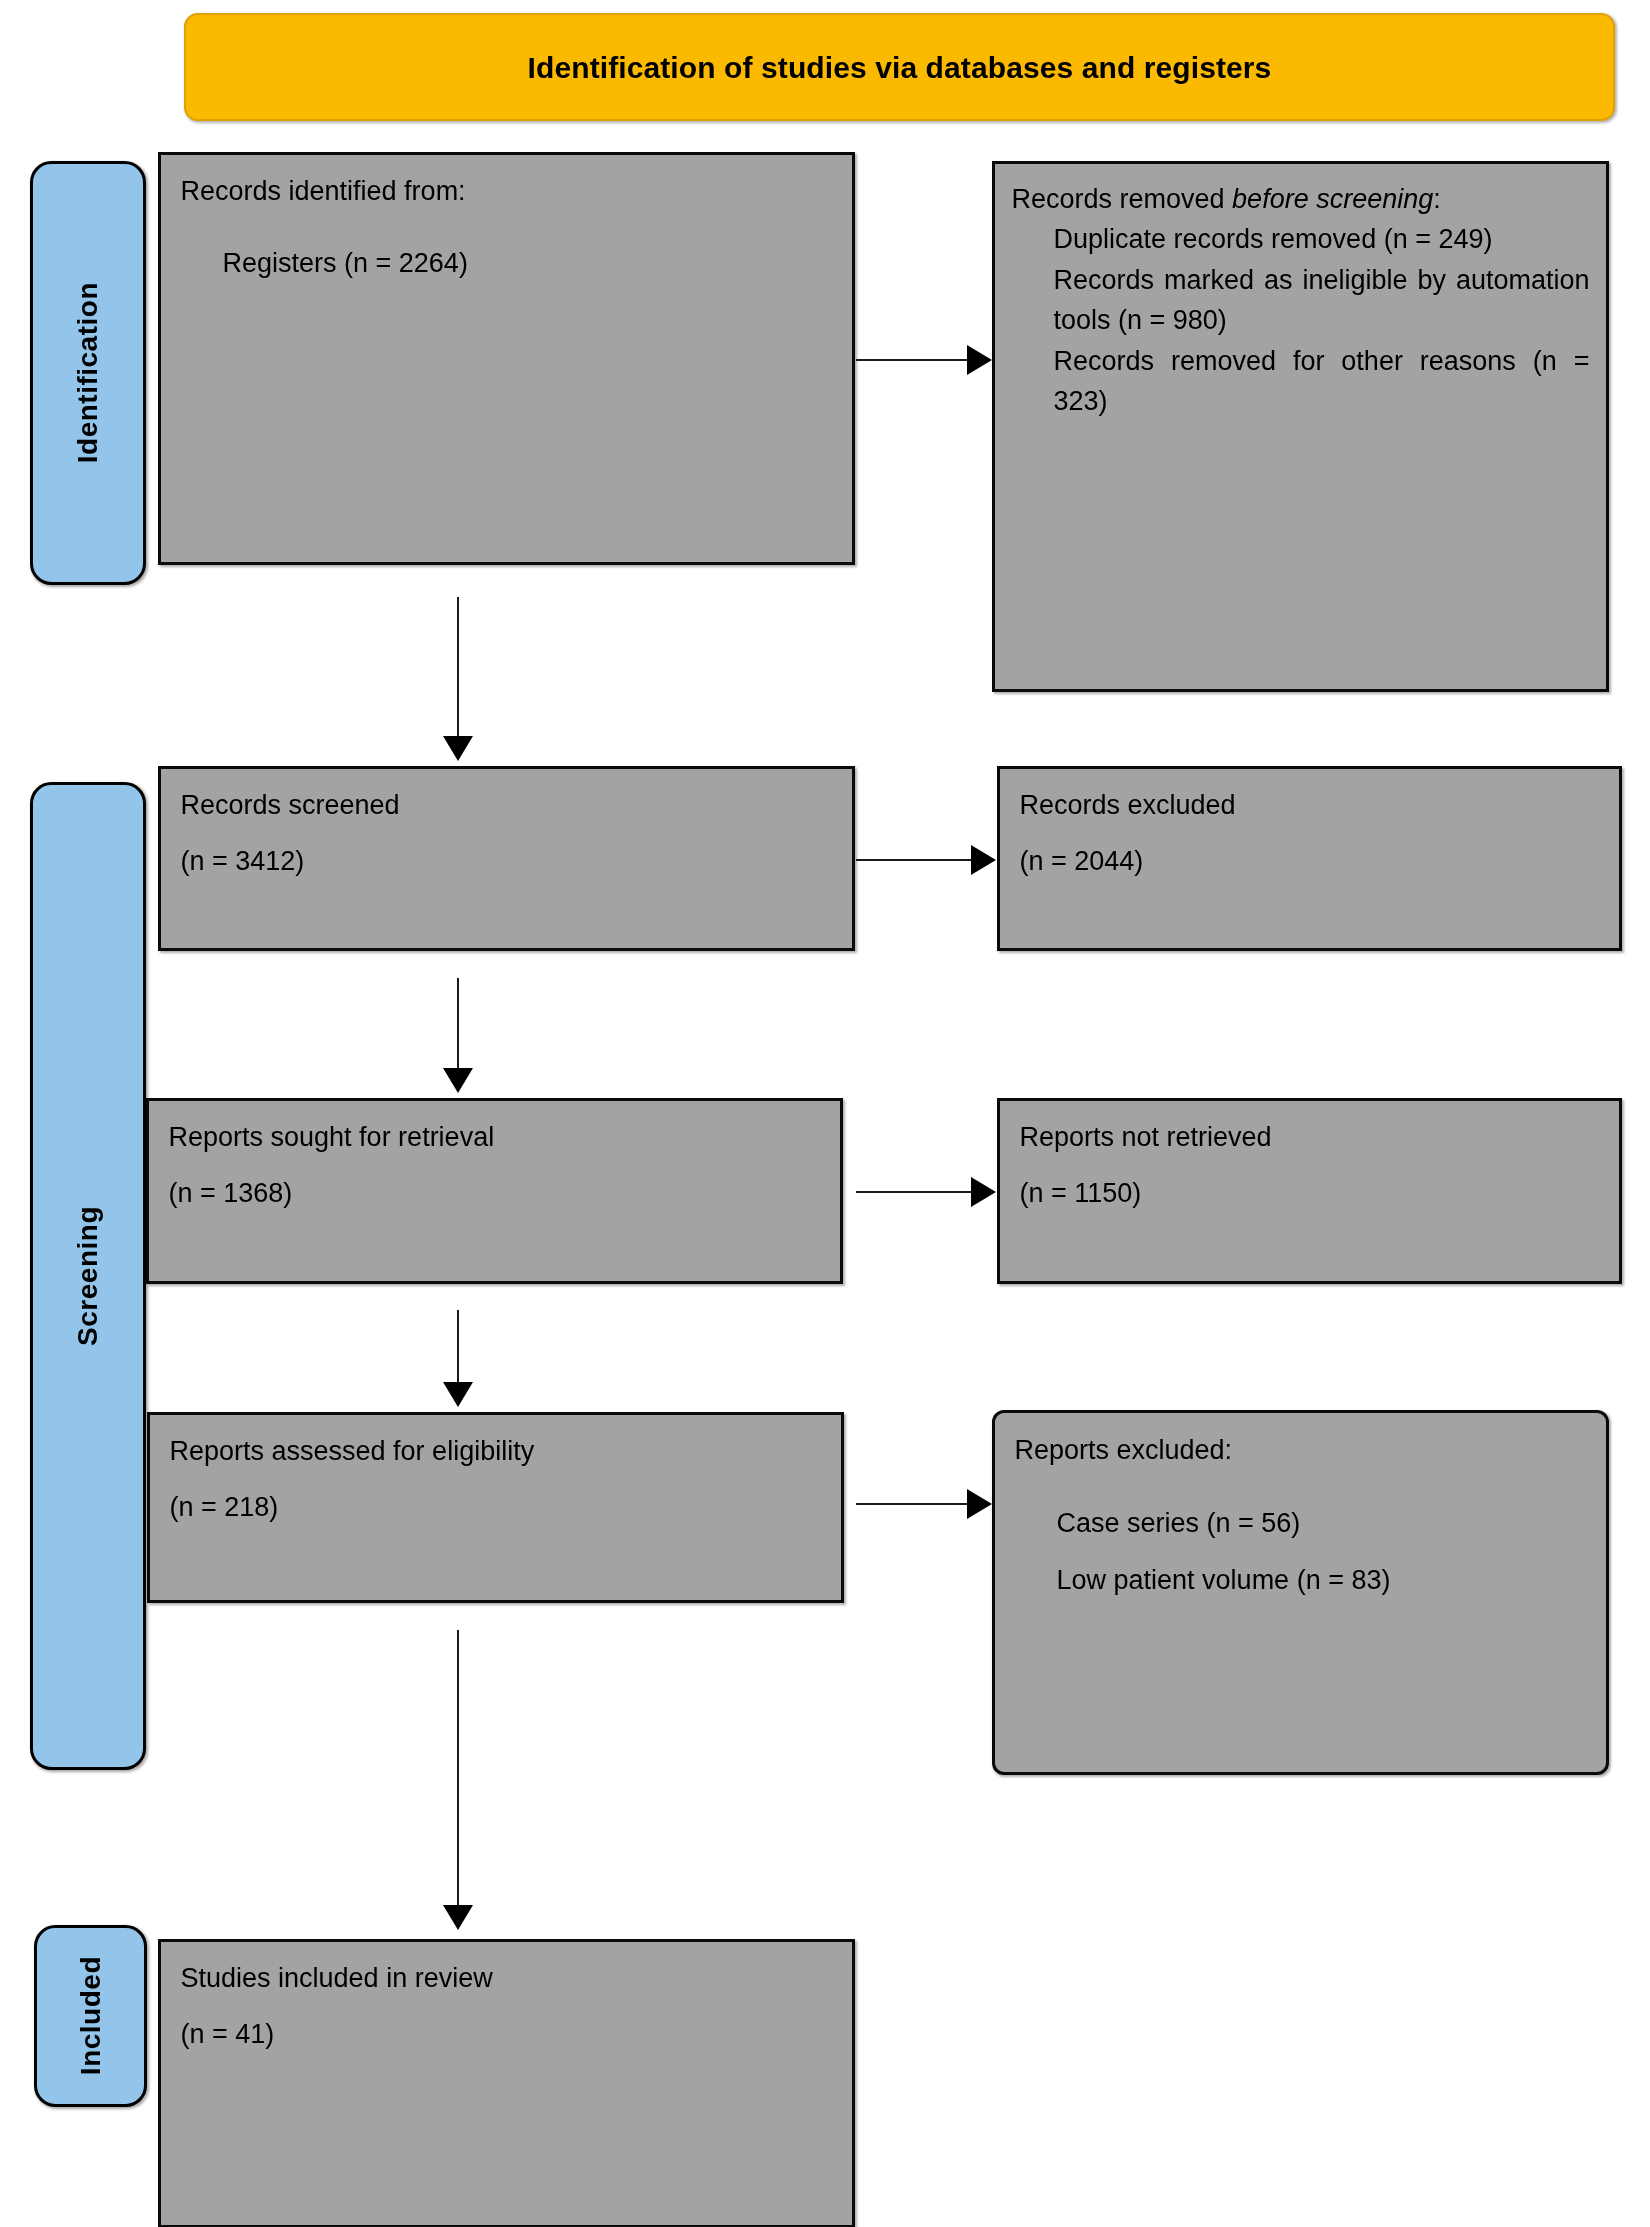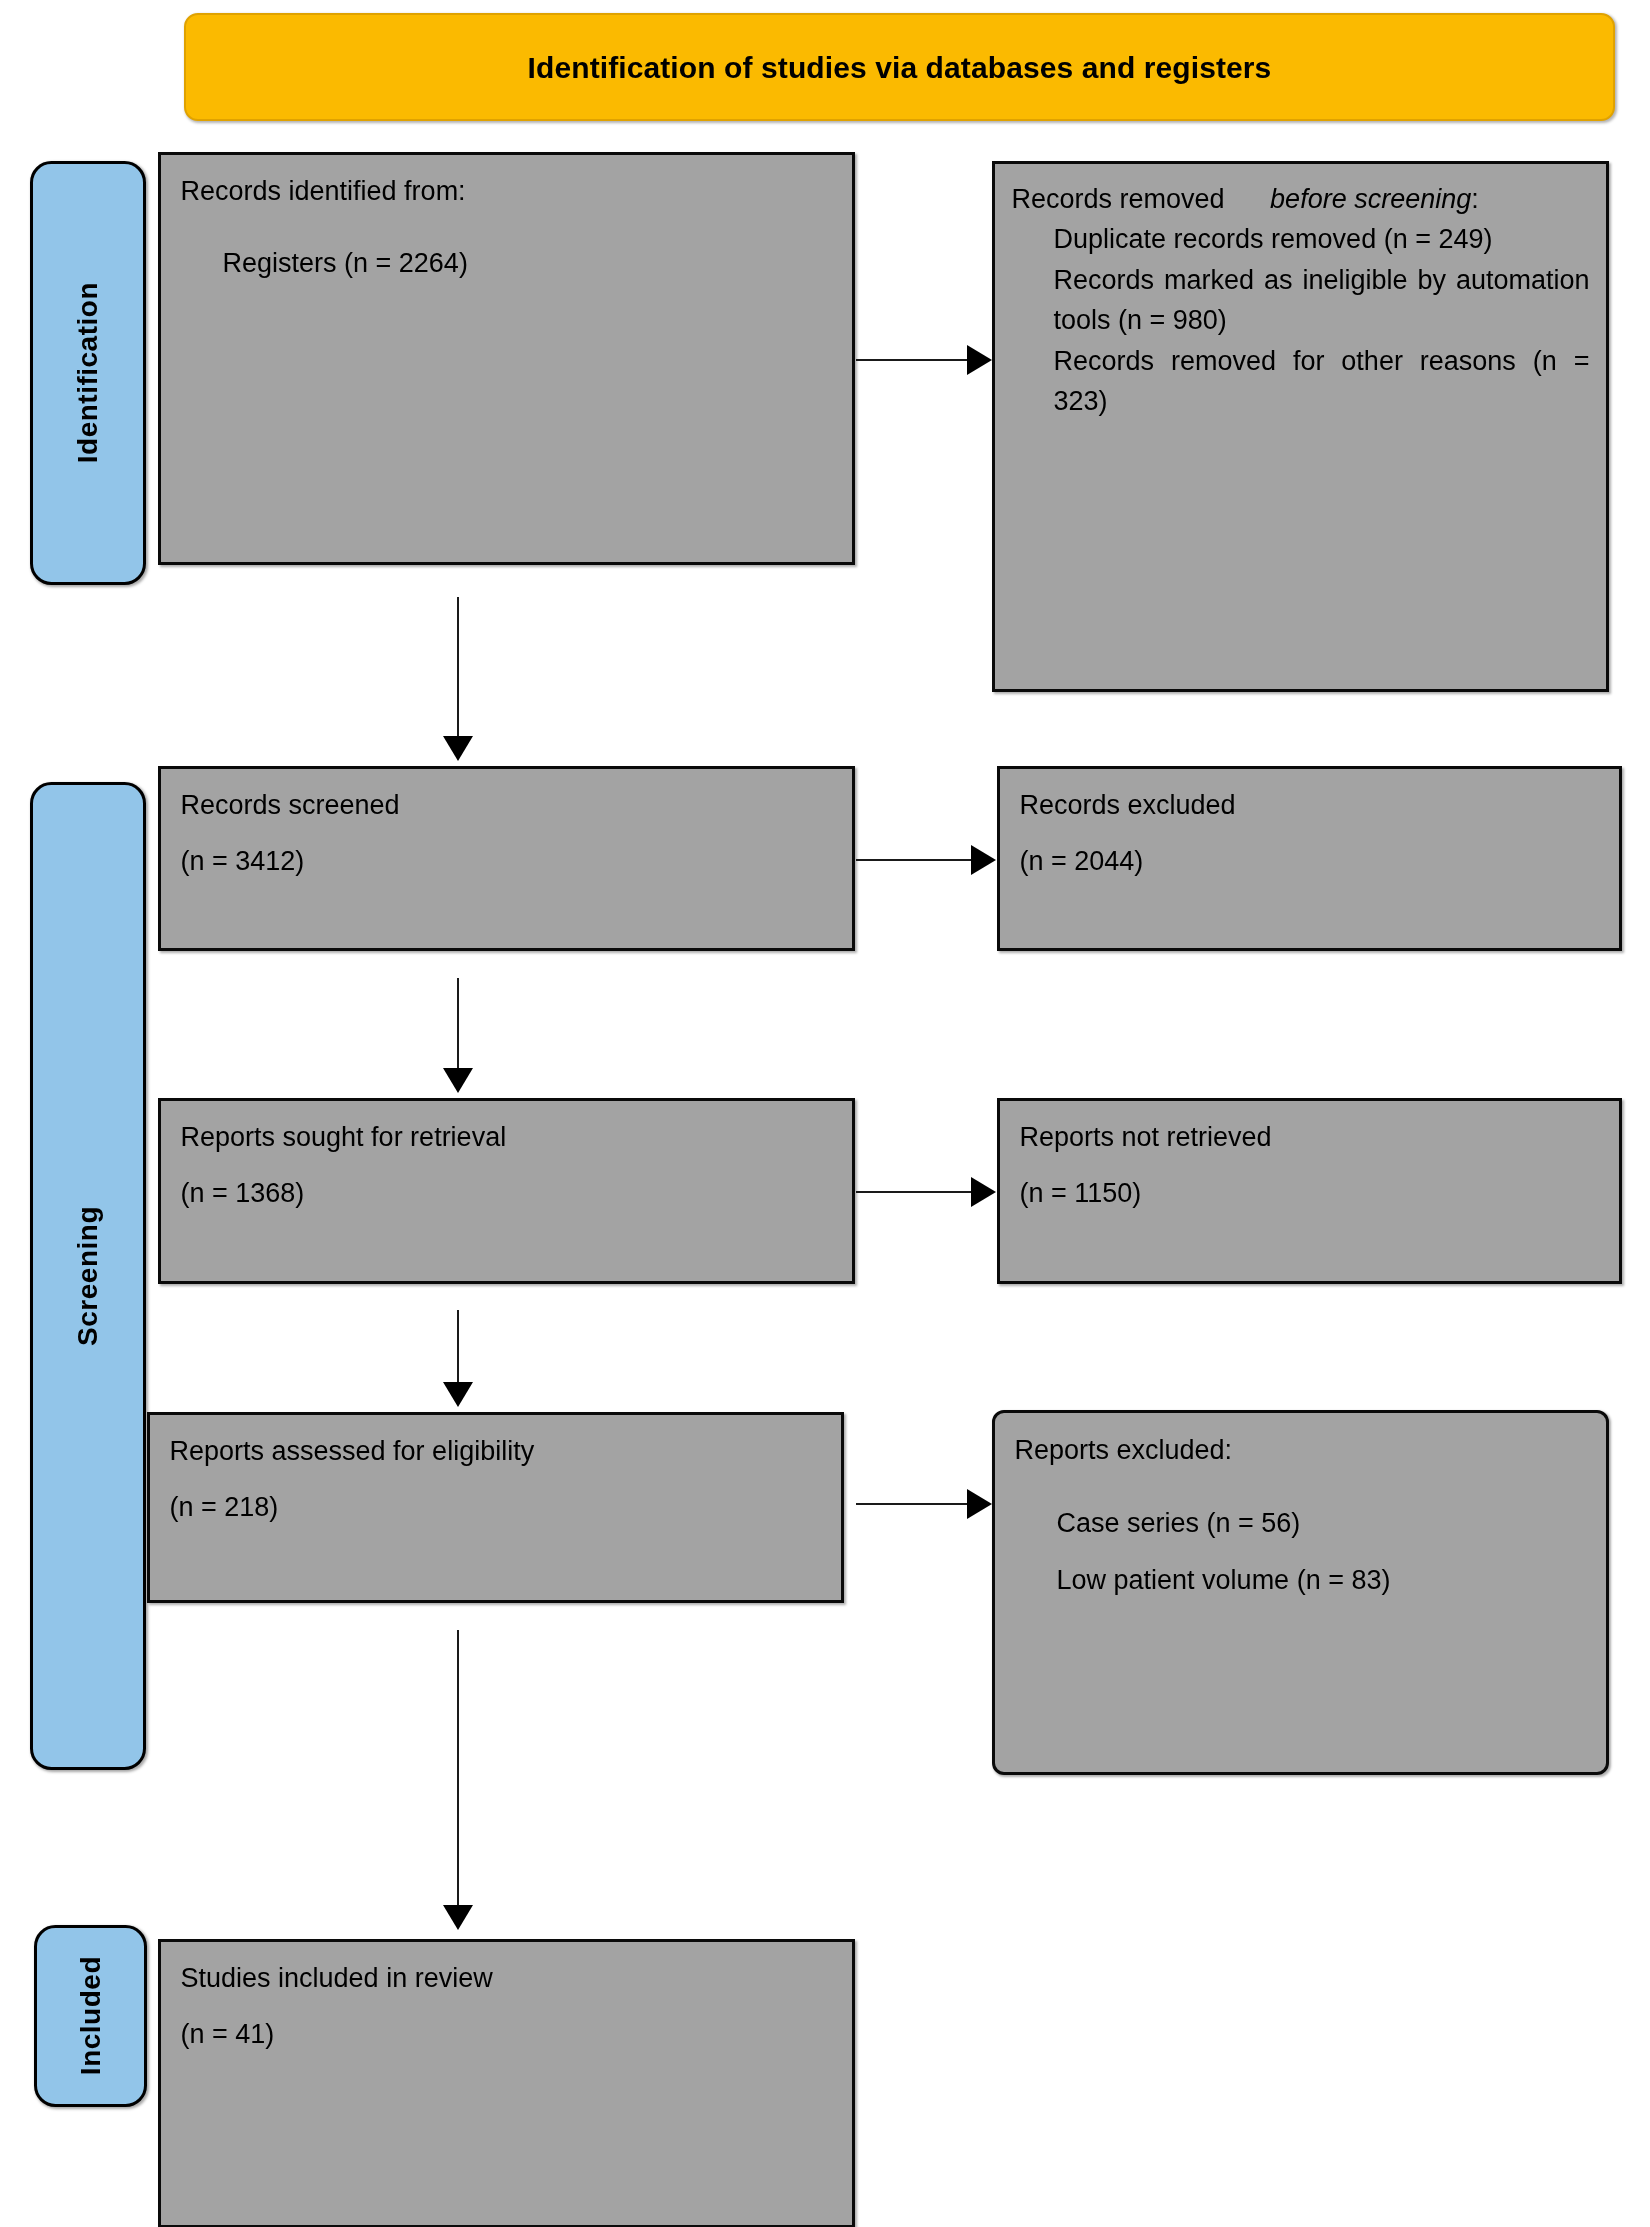--- a/index.html
+++ b/index.html
@@ -87,29 +87,29 @@
   .flow-box .box-text .line { display: block; }
   .flow-box .box-text .indent { display: block; padding-left: 42px; }
   .flow-box .box-text .justified {
     display: block;
     text-align: justify;
     text-align-last: left;
   }
   .flow-box .box-text .justified.indent {
     padding-left: 42px;
   }
-  .flow-box .box-text em { font-style: italic; margin-left: 38px; }
+  .flow-box .box-text em { font-style: italic; }
   .flow-box .box-text .gap { display: block; height: 16.5px; }
 
   #box-identified       { left: 158px;  top: 152px;  width: 697px; height: 413px; }
   #box-removed          { left: 992px; top: 161px;  width: 617px; height: 531px;
                           padding: 14.6px 16.5px; }
   #box-screened         { left: 158px;  top: 766px; width: 697px; height: 185px; }
   #box-excluded         { left: 997px; top: 766px; width: 625px; height: 185px; }
-  #box-sought           { left: 158px;  top: 1098px; width: 697px; height: 186px; }
+  #box-sought           { left: 146px;  top: 1098px; width: 697px; height: 186px; }
   #box-not-retrieved    { left: 997px; top: 1098px; width: 625px; height: 186px; }
   #box-assessed         { left: 147px;  top: 1412px; width: 697px; height: 191px; }
   #box-reports-excluded { left: 992px; top: 1410px; width: 617px; height: 365px; border-radius: 12px; }
   #box-included         { left: 158px;  top: 1939px; width: 697px; height: 289px; }
 
   #box-removed .box-text,
   #box-reports-excluded .box-text { font-size: 27px; line-height: 1.5; }
 
   
   .arrow { position: absolute; }

